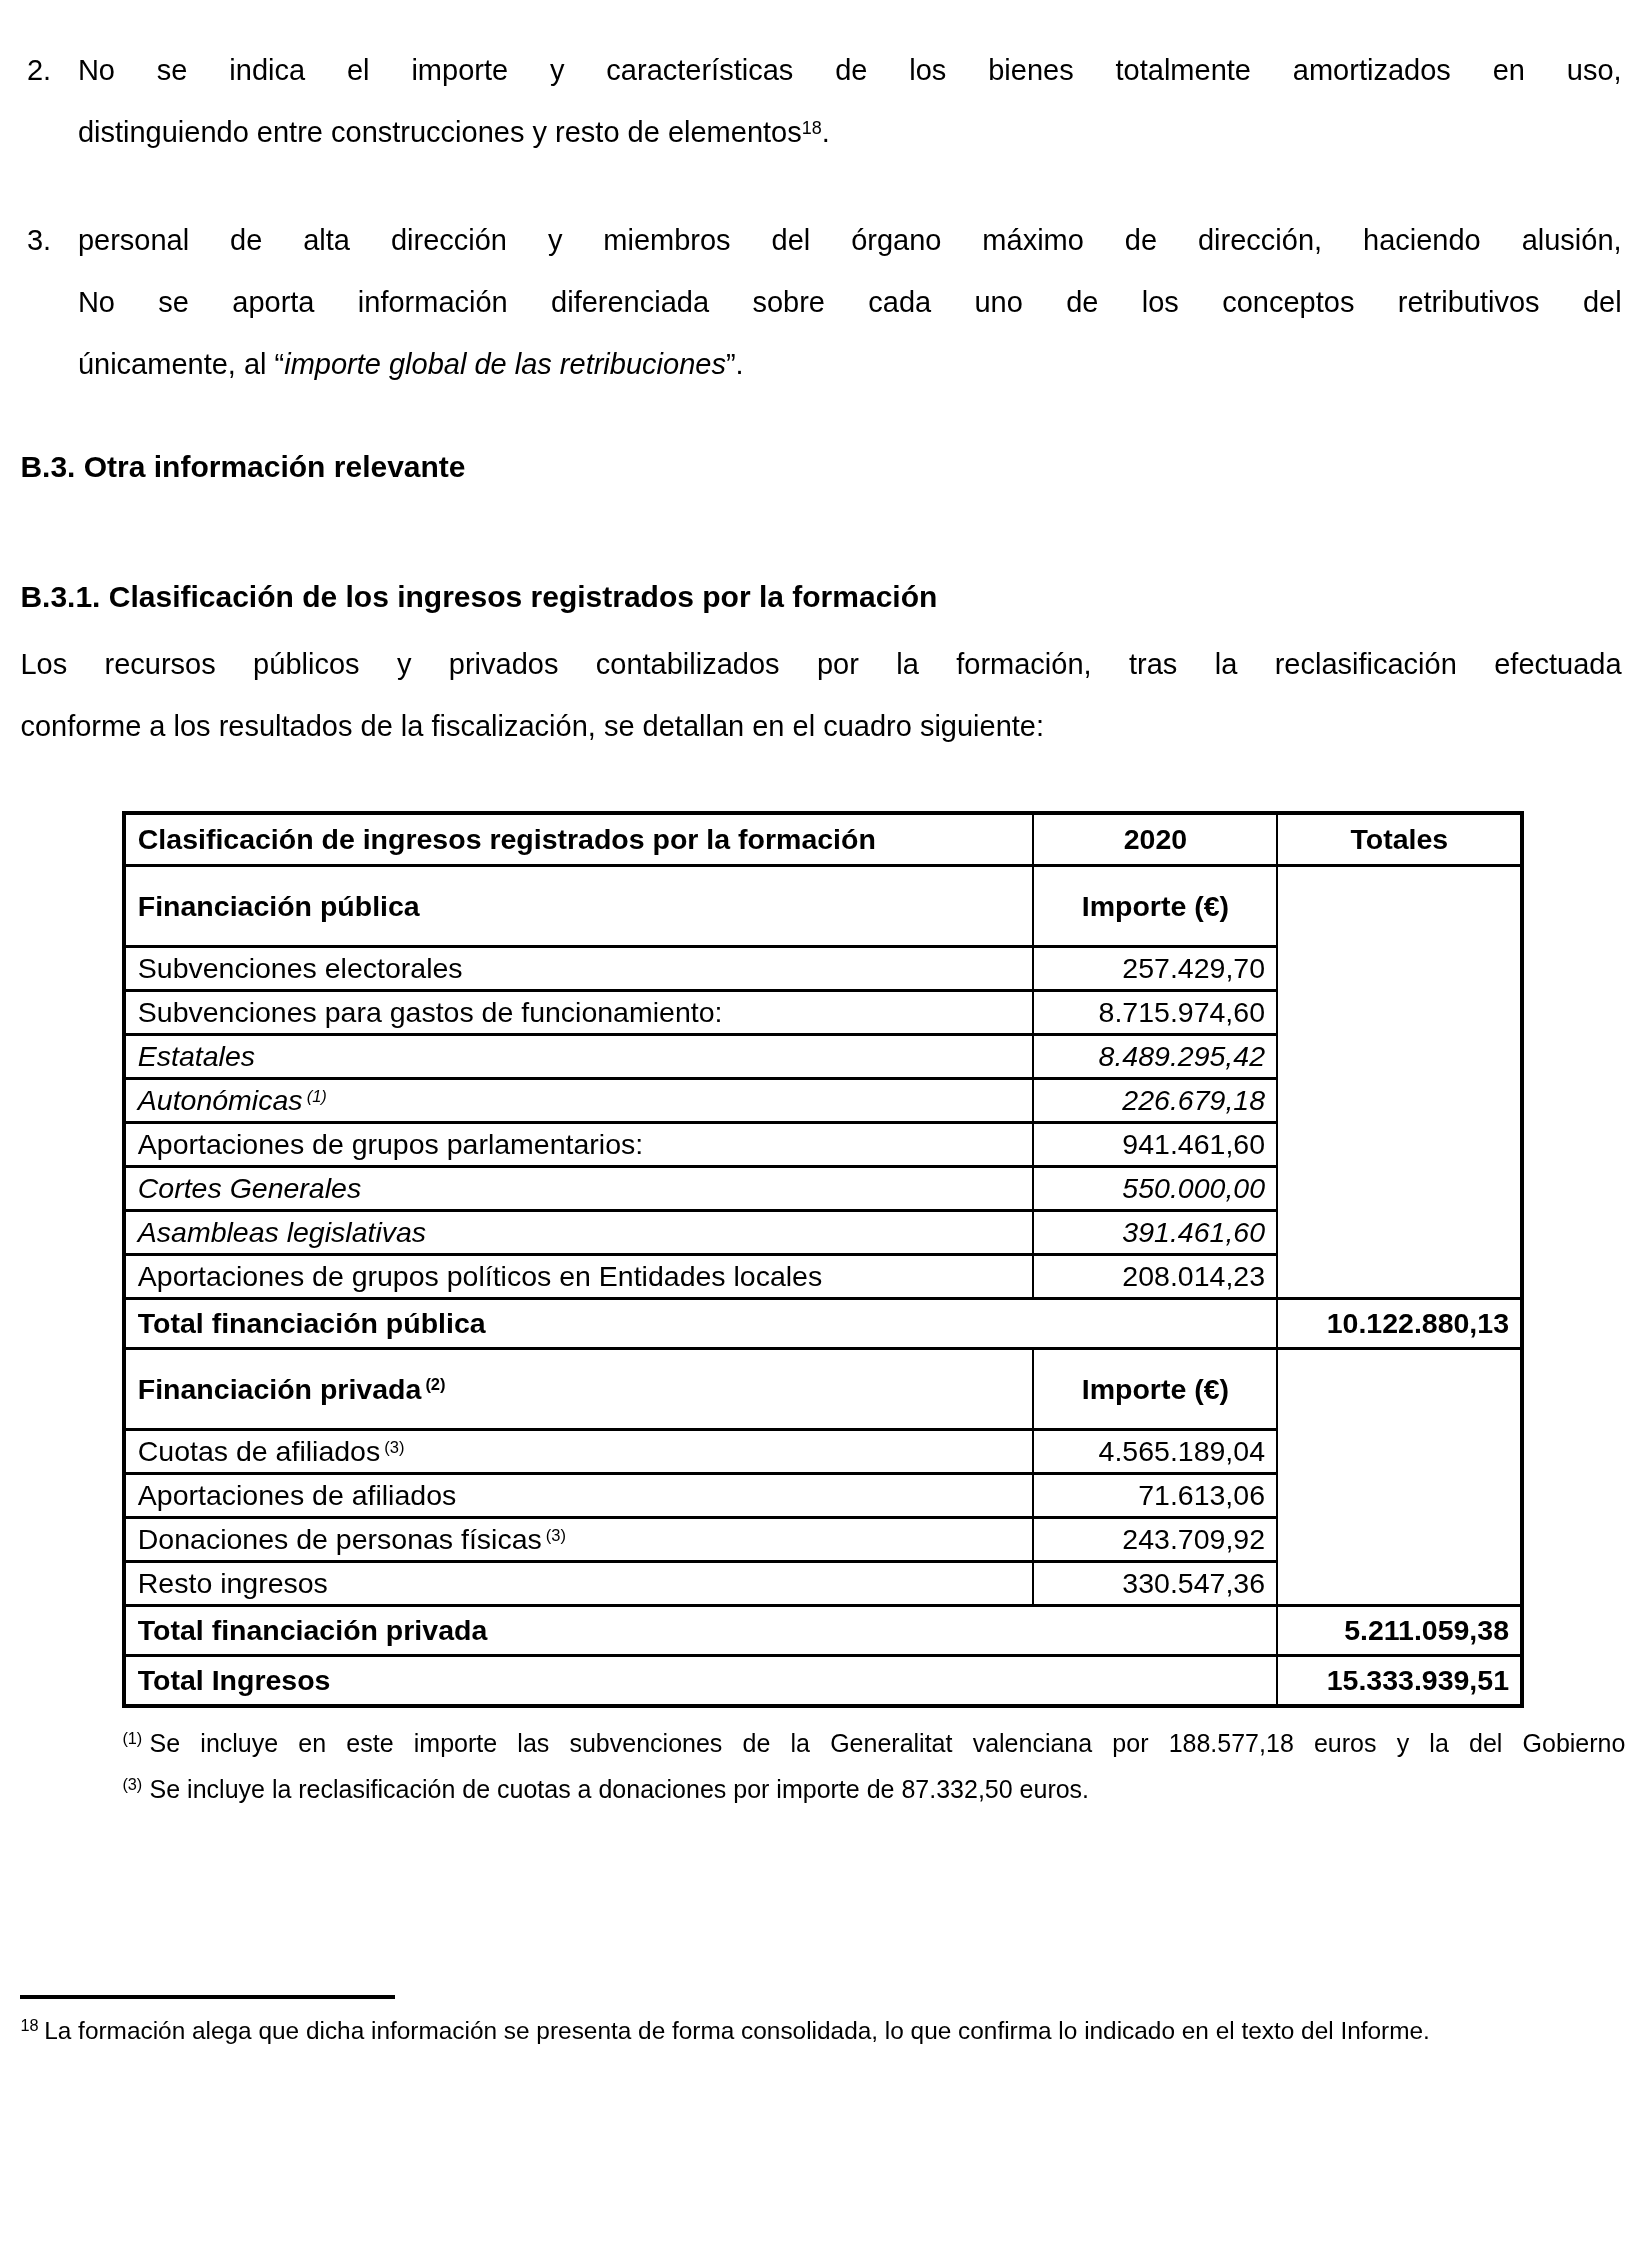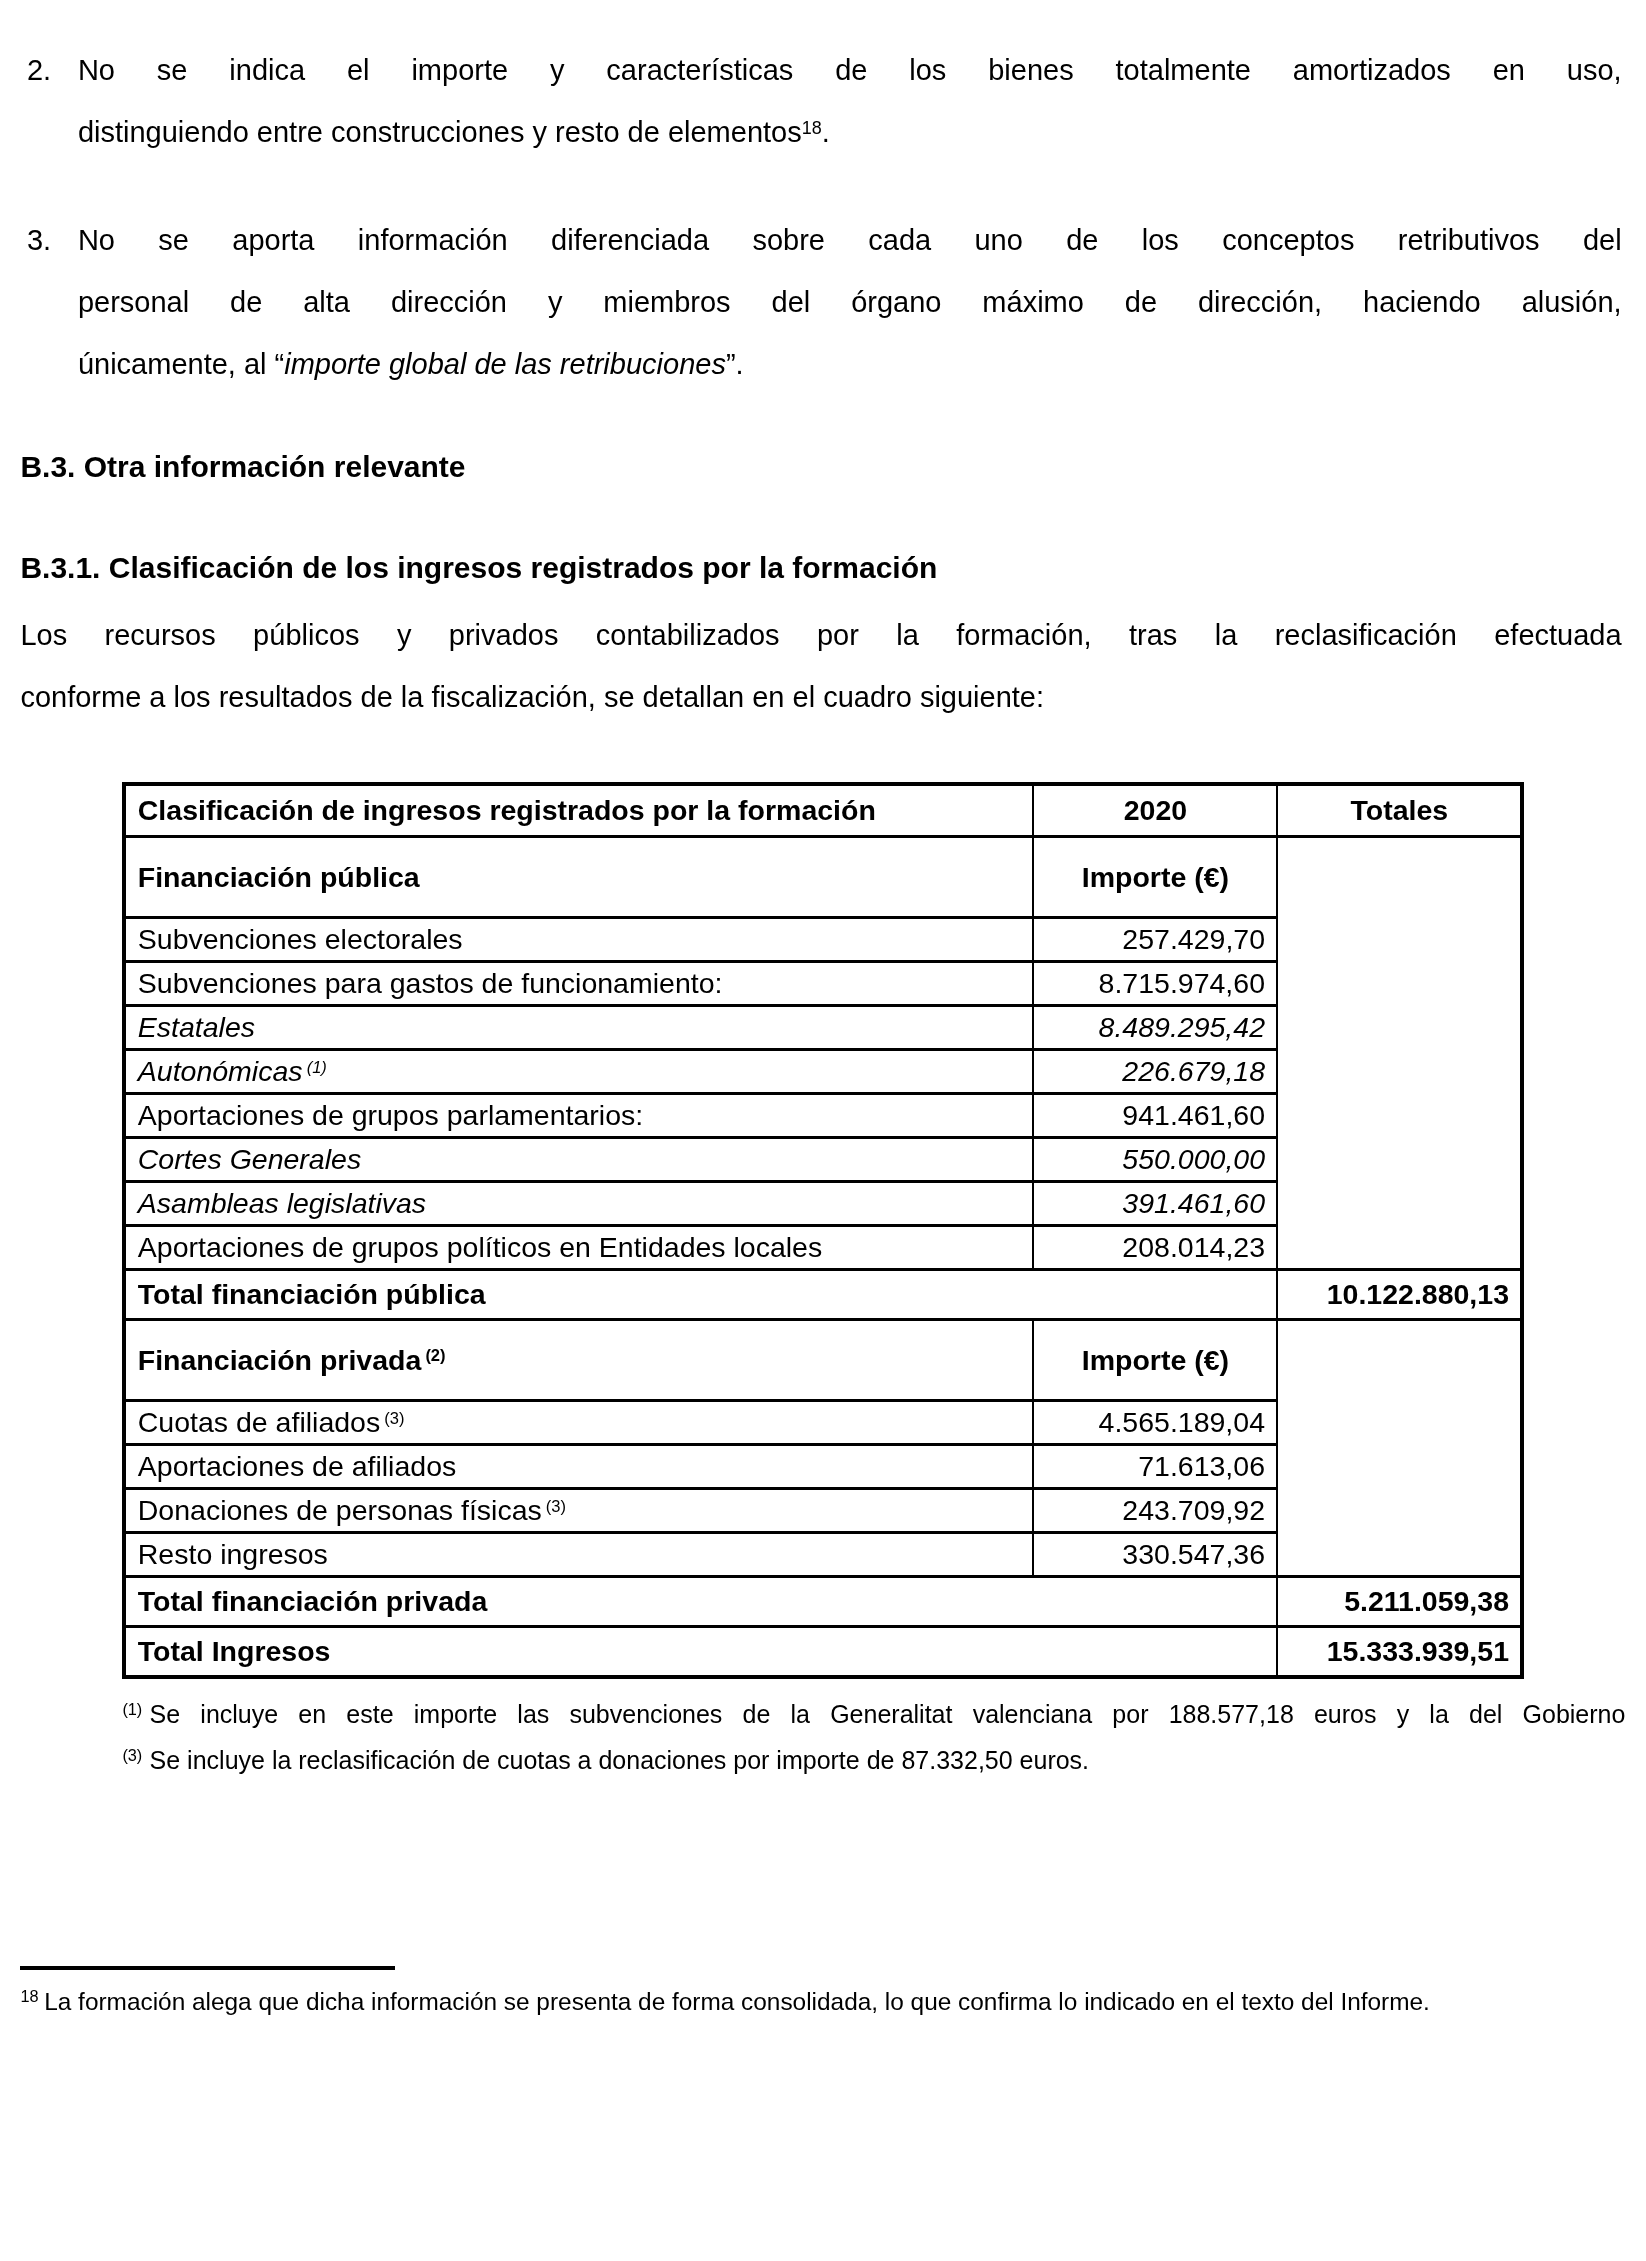--- a/index.html
+++ b/index.html
@@ -34,21 +34,21 @@
     line-height: 0;
   }
 
   h2.sec, h3.subsec {
     font-size: 30px;
     line-height: 36px;
     font-weight: bold;
     margin: 0;
   }
   h2.sec { margin-top: 54px; }
-  h3.subsec { margin-top: 65px; }
+  h3.subsec { margin-top: 94px; }
 
   .intro {
     margin: 18px 0 0 0;
     font-size: 29px;
     line-height: 62px;
   }
 
   
   .table-wrap { margin: 54px 0 12px 102px; }
   table.income {
@@ -113,22 +113,22 @@
     <div class="item-number">2.</div>
     <div class="item-text">
       <div class="jline">No se indica el importe y características de los bienes totalmente amortizados en uso,</div>
       <div class="lastline"><span>distinguiendo entre construcciones y resto de elementos</span><span class="sup">18</span><span>.</span></div>
     </div>
   </div>
 
   <div class="list-item">
     <div class="item-number">3.</div>
     <div class="item-text">
+      <div class="jline">personal de alta dirección y miembros del órgano máximo de dirección, haciendo alusión,</div>
       <div class="jline">No se aporta información diferenciada sobre cada uno de los conceptos retributivos del</div>
-      <div class="jline">personal de alta dirección y miembros del órgano máximo de dirección, haciendo alusión,</div>
       <div class="lastline"><span>únicamente, al “</span><i>importe global de las retribuciones</i><span>”.</span></div>
     </div>
   </div>
 
   <h2 class="sec">B.3. Otra información relevante</h2>
   <h3 class="subsec">B.3.1. Clasificación de los ingresos registrados por la formación</h3>
 
   <div class="intro">
     <div class="jline">Los recursos públicos y privados contabilizados por la formación, tras la reclasificación efectuada</div>
     <div class="lastline">conforme a los resultados de la fiscalización, se detallan en el cuadro siguiente:</div>

